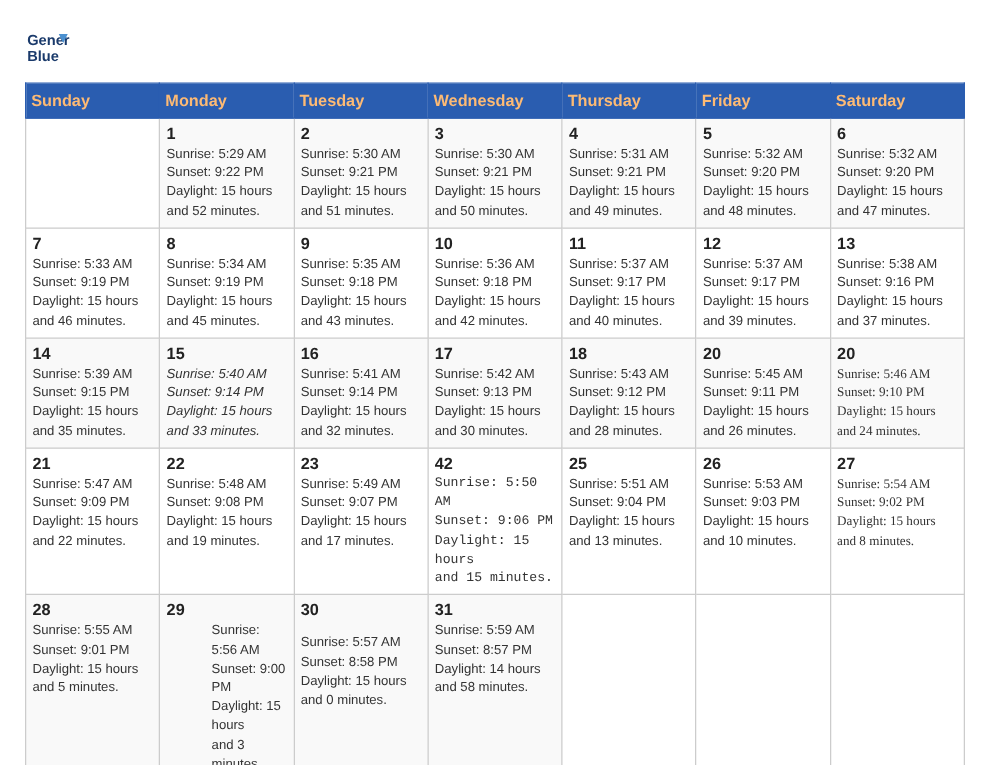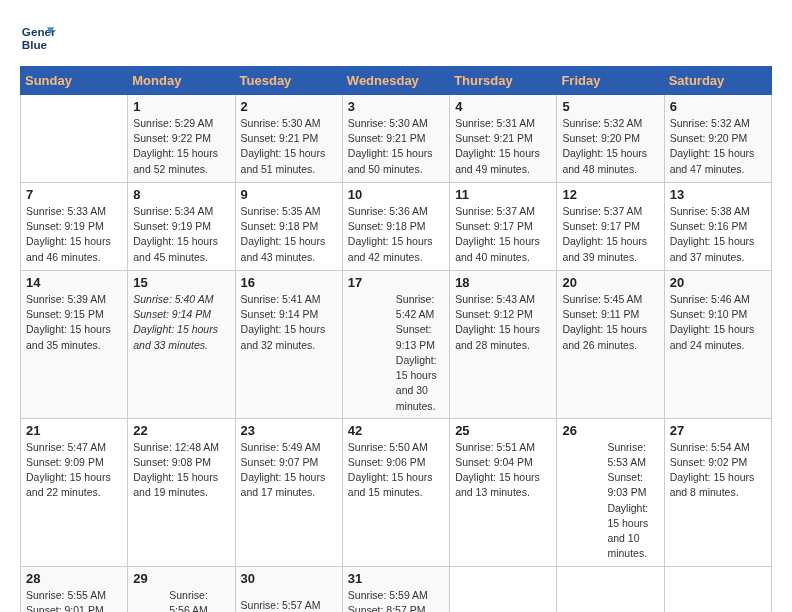--- a/index.html
+++ b/index.html
@@ -233,93 +233,93 @@
         </td>
         <td>
           <span class="day-num">16</span>
           <div class="day-info" style="white-space: pre-line;">Sunrise: 5:41 AM
 Sunset: 9:14 PM
 Daylight: 15 hours
 and 32 minutes.</div>
         </td>
         <td>
           <span class="day-num">17</span>
-          <div class="day-info" style="white-space: pre-line; margin-left: 48px;">Sunrise: 5:42 AM
+          <div class="day-info" style="white-space: pre-line;">Sunrise: 5:42 AM
 Sunset: 9:13 PM
 Daylight: 15 hours
 and 30 minutes.</div>
         </td>
         <td>
           <span class="day-num">18</span>
           <div class="day-info" style="white-space: pre-line;">Sunrise: 5:43 AM
 Sunset: 9:12 PM
 Daylight: 15 hours
 and 28 minutes.</div>
         </td>
         <td>
           <span class="day-num">20</span>
           <div class="day-info" style="white-space: pre-line;">Sunrise: 5:45 AM
 Sunset: 9:11 PM
 Daylight: 15 hours
 and 26 minutes.</div>
         </td>
         <td>
           <span class="day-num">20</span>
-          <div class="day-info" style="white-space: pre-line;">Sunrise: 5:46 AM
+          <div class="day-info" style="white-space: pre-line; font-family: Liberation Serif, serif;">Sunrise: 5:46 AM
 Sunset: 9:10 PM
 Daylight: 15 hours
 and 24 minutes.</div>
         </td>
       </tr>
       <tr>
         <td>
           <span class="day-num">21</span>
           <div class="day-info" style="white-space: pre-line;">Sunrise: 5:47 AM
 Sunset: 9:09 PM
 Daylight: 15 hours
 and 22 minutes.</div>
         </td>
         <td>
           <span class="day-num">22</span>
-          <div class="day-info" style="white-space: pre-line;">Sunrise: 12:48 AM
+          <div class="day-info" style="white-space: pre-line;">Sunrise: 5:48 AM
 Sunset: 9:08 PM
 Daylight: 15 hours
 and 19 minutes.</div>
         </td>
         <td>
           <span class="day-num">23</span>
           <div class="day-info" style="white-space: pre-line;">Sunrise: 5:49 AM
 Sunset: 9:07 PM
 Daylight: 15 hours
 and 17 minutes.</div>
         </td>
         <td>
           <span class="day-num">42</span>
-          <div class="day-info" style="white-space: pre-line;">Sunrise: 5:50 AM
+          <div class="day-info" style="white-space: pre-line; font-family: Liberation Mono, monospace;">Sunrise: 5:50 AM
 Sunset: 9:06 PM
 Daylight: 15 hours
 and 15 minutes.</div>
         </td>
         <td>
           <span class="day-num">25</span>
           <div class="day-info" style="white-space: pre-line;">Sunrise: 5:51 AM
 Sunset: 9:04 PM
 Daylight: 15 hours
 and 13 minutes.</div>
         </td>
         <td>
           <span class="day-num">26</span>
-          <div class="day-info" style="white-space: pre-line; margin-left: 45px;">Sunrise: 5:53 AM
+          <div class="day-info" style="white-space: pre-line;">Sunrise: 5:53 AM
 Sunset: 9:03 PM
 Daylight: 15 hours
 and 10 minutes.</div>
         </td>
         <td>
           <span class="day-num">27</span>
-          <div class="day-info" style="white-space: pre-line;">Sunrise: 5:54 AM
+          <div class="day-info" style="white-space: pre-line; font-family: Liberation Serif, serif;">Sunrise: 5:54 AM
 Sunset: 9:02 PM
 Daylight: 15 hours
 and 8 minutes.</div>
         </td>
       </tr>
       <tr>
         <td>
           <span class="day-num">28</span>
           <div class="day-info" style="white-space: pre-line;">Sunrise: 5:55 AM
 Sunset: 9:01 PM

